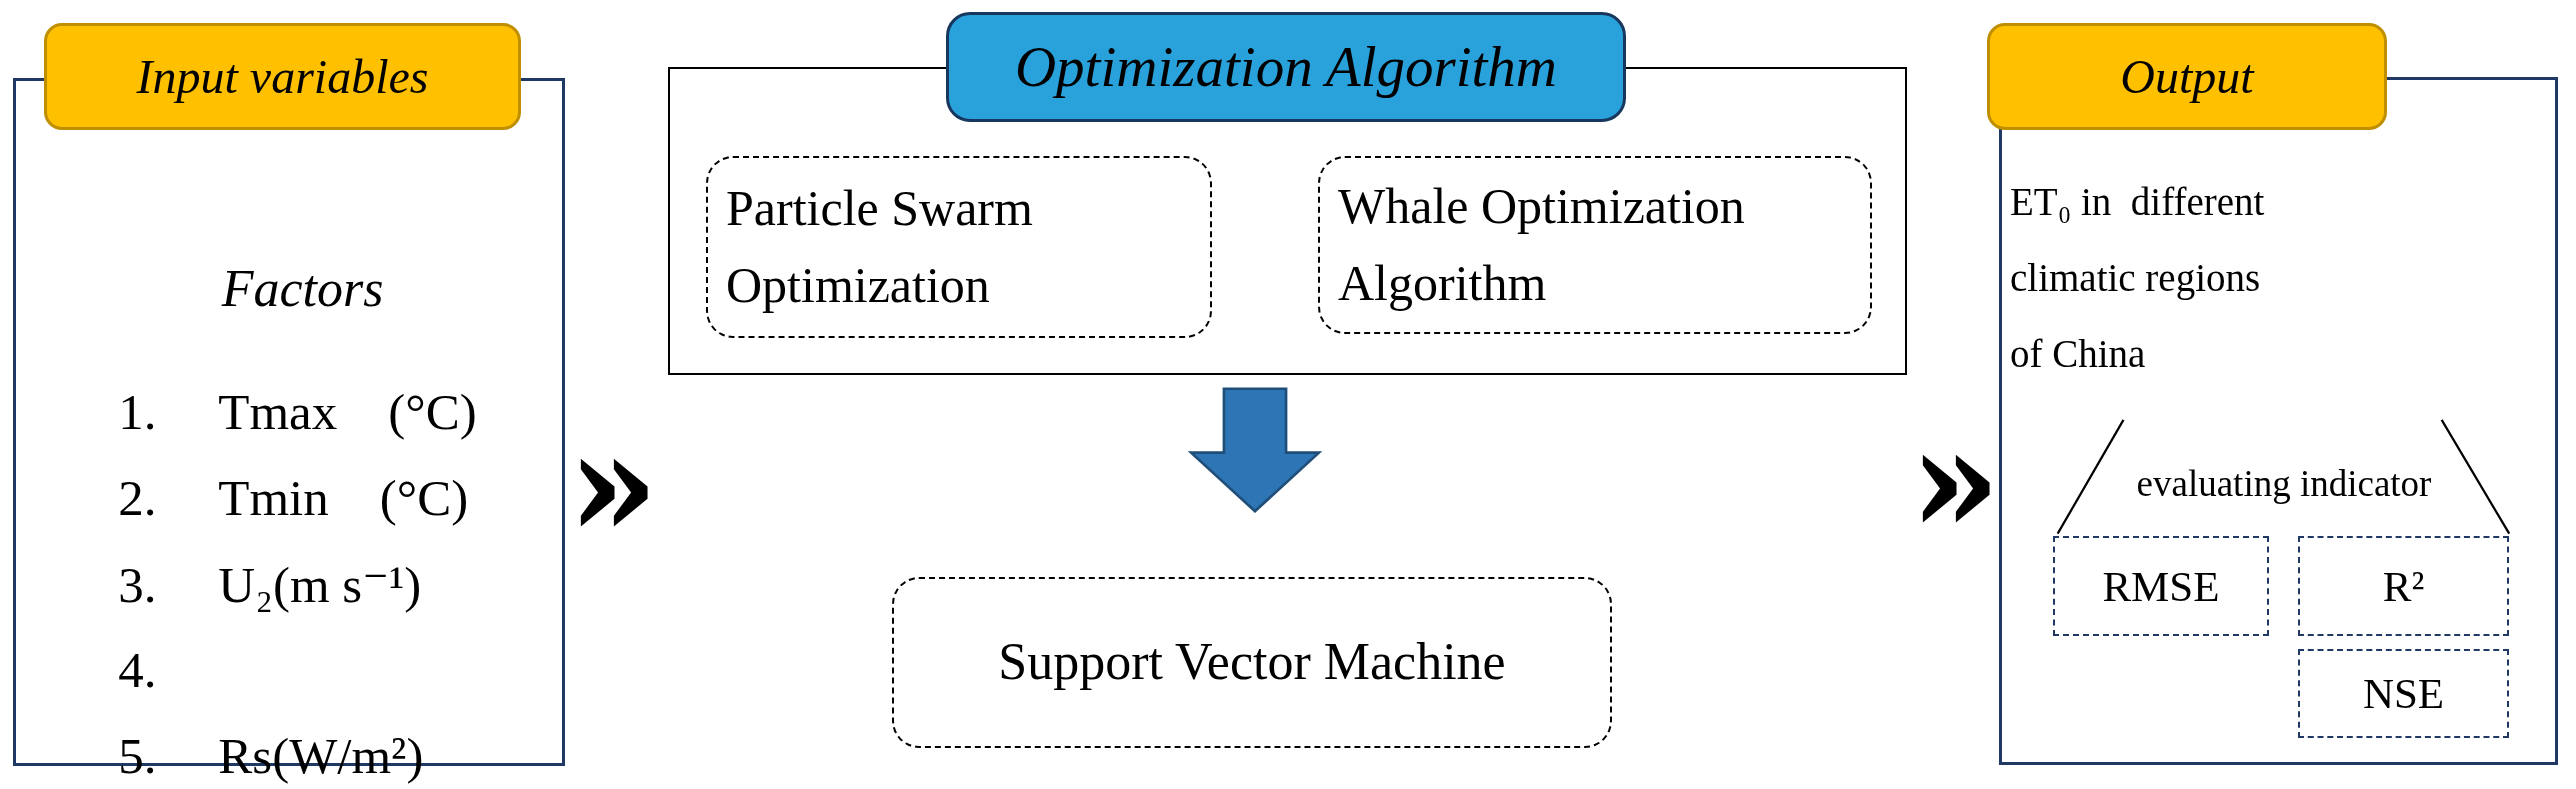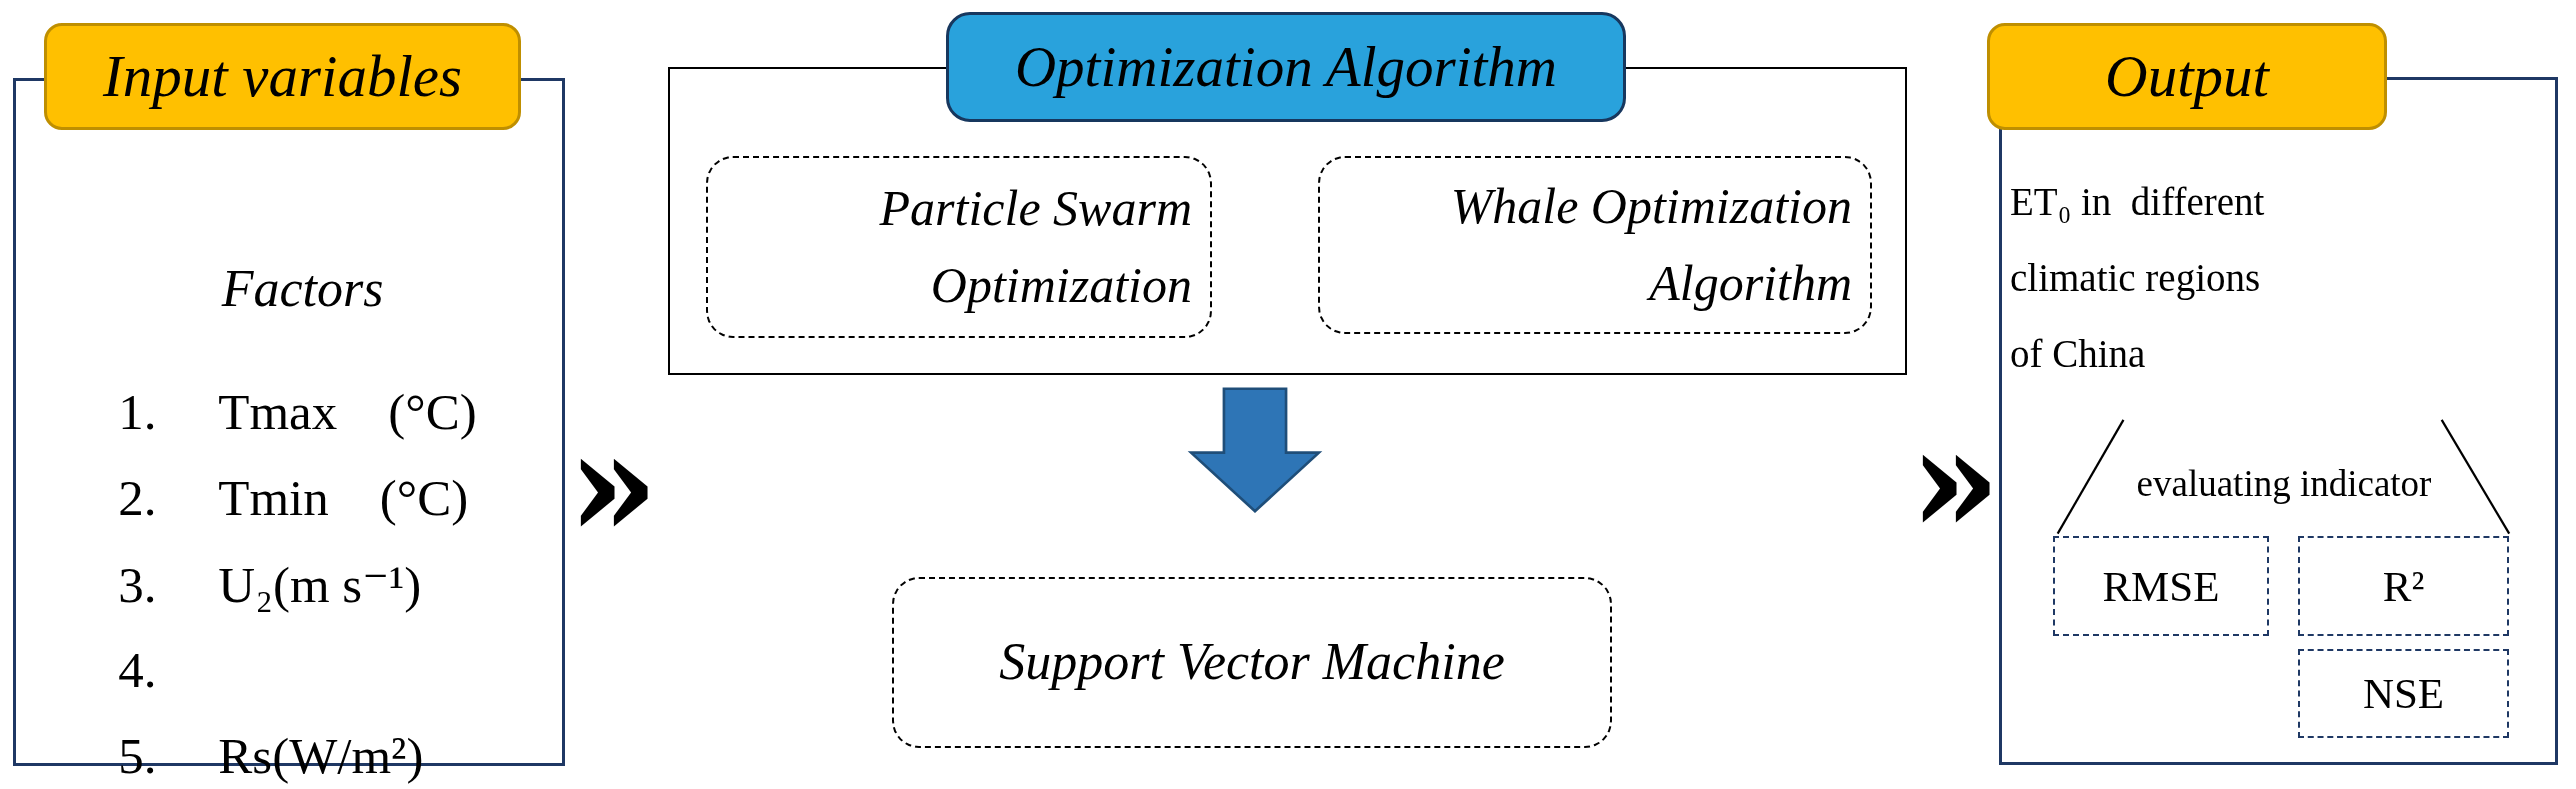--- a/index.html
+++ b/index.html
@@ -10,21 +10,21 @@
   
   .panel{position:absolute;background:#fff;}
   .panel.navy{border:3.6px solid #1F3864;}
   .input-panel{left:13.3px;top:78px;width:546px;height:682px;}
   .output-panel{left:1999px;top:77px;width:553px;height:682px;}
   .opt-container{left:668px;top:67px;width:1235px;height:304px;border:2.7px solid #000;}
 
   
   .tab{
     position:absolute;display:flex;align-items:center;justify-content:center;
-    font-style:italic;font-size:59px;z-index:5;box-sizing:border-box;
+    font-style:italic;font-size:48px;z-index:5;box-sizing:border-box;
   }
   .tab.orange{background:#FFC000;border:3.6px solid #BF8F00;border-radius:18px;}
   .tab.blue{background:#29A2DC;border:3.6px solid #17375E;border-radius:24px;}
   .input-tab{left:44px;top:23px;width:477px;height:107px;}
   .opt-tab{left:946px;top:11.6px;width:680px;height:110px;font-size:57px;}
   .output-tab{left:1955px;top:23px;width:400px;height:107px;margin-left:32px;}
 
   
   .factors-title{
     position:absolute;left:13.3px;top:178px;width:546px;text-align:center;
@@ -39,22 +39,22 @@
   .chevron{
     position:absolute;font-size:147px;font-weight:bold;line-height:1;
     font-family:"DejaVu Serif","Liberation Serif",serif;
   }
   .chevron-left{left:567px;top:411px;}
   .chevron-right{left:1909px;top:407px;}
 
   
   .dash-box{
     position:absolute;border:2.7px dashed #000;border-radius:27px;box-sizing:border-box;
-    display:flex;align-items:center;justify-content:center;text-align:right;
-    font-size:50px;line-height:1.55;padding:0 18px;font-style:italic;
+    display:flex;align-items:center;justify-content:center;text-align:left;
+    font-size:50px;line-height:1.55;padding:0 18px;
   }
   .pso-box{left:706px;top:156px;width:506px;height:182px;}
   .woa-box{left:1318px;top:156px;width:554px;height:178px;}
   .svm-box{left:892px;top:577px;width:720px;height:171px;font-size:52px;}
 
   .down-arrow{position:absolute;left:1184px;top:387px;width:142px;height:126px;}
 
   
   .output-desc{
     position:absolute;left:2010px;top:164px;width:533px;text-align:left;

